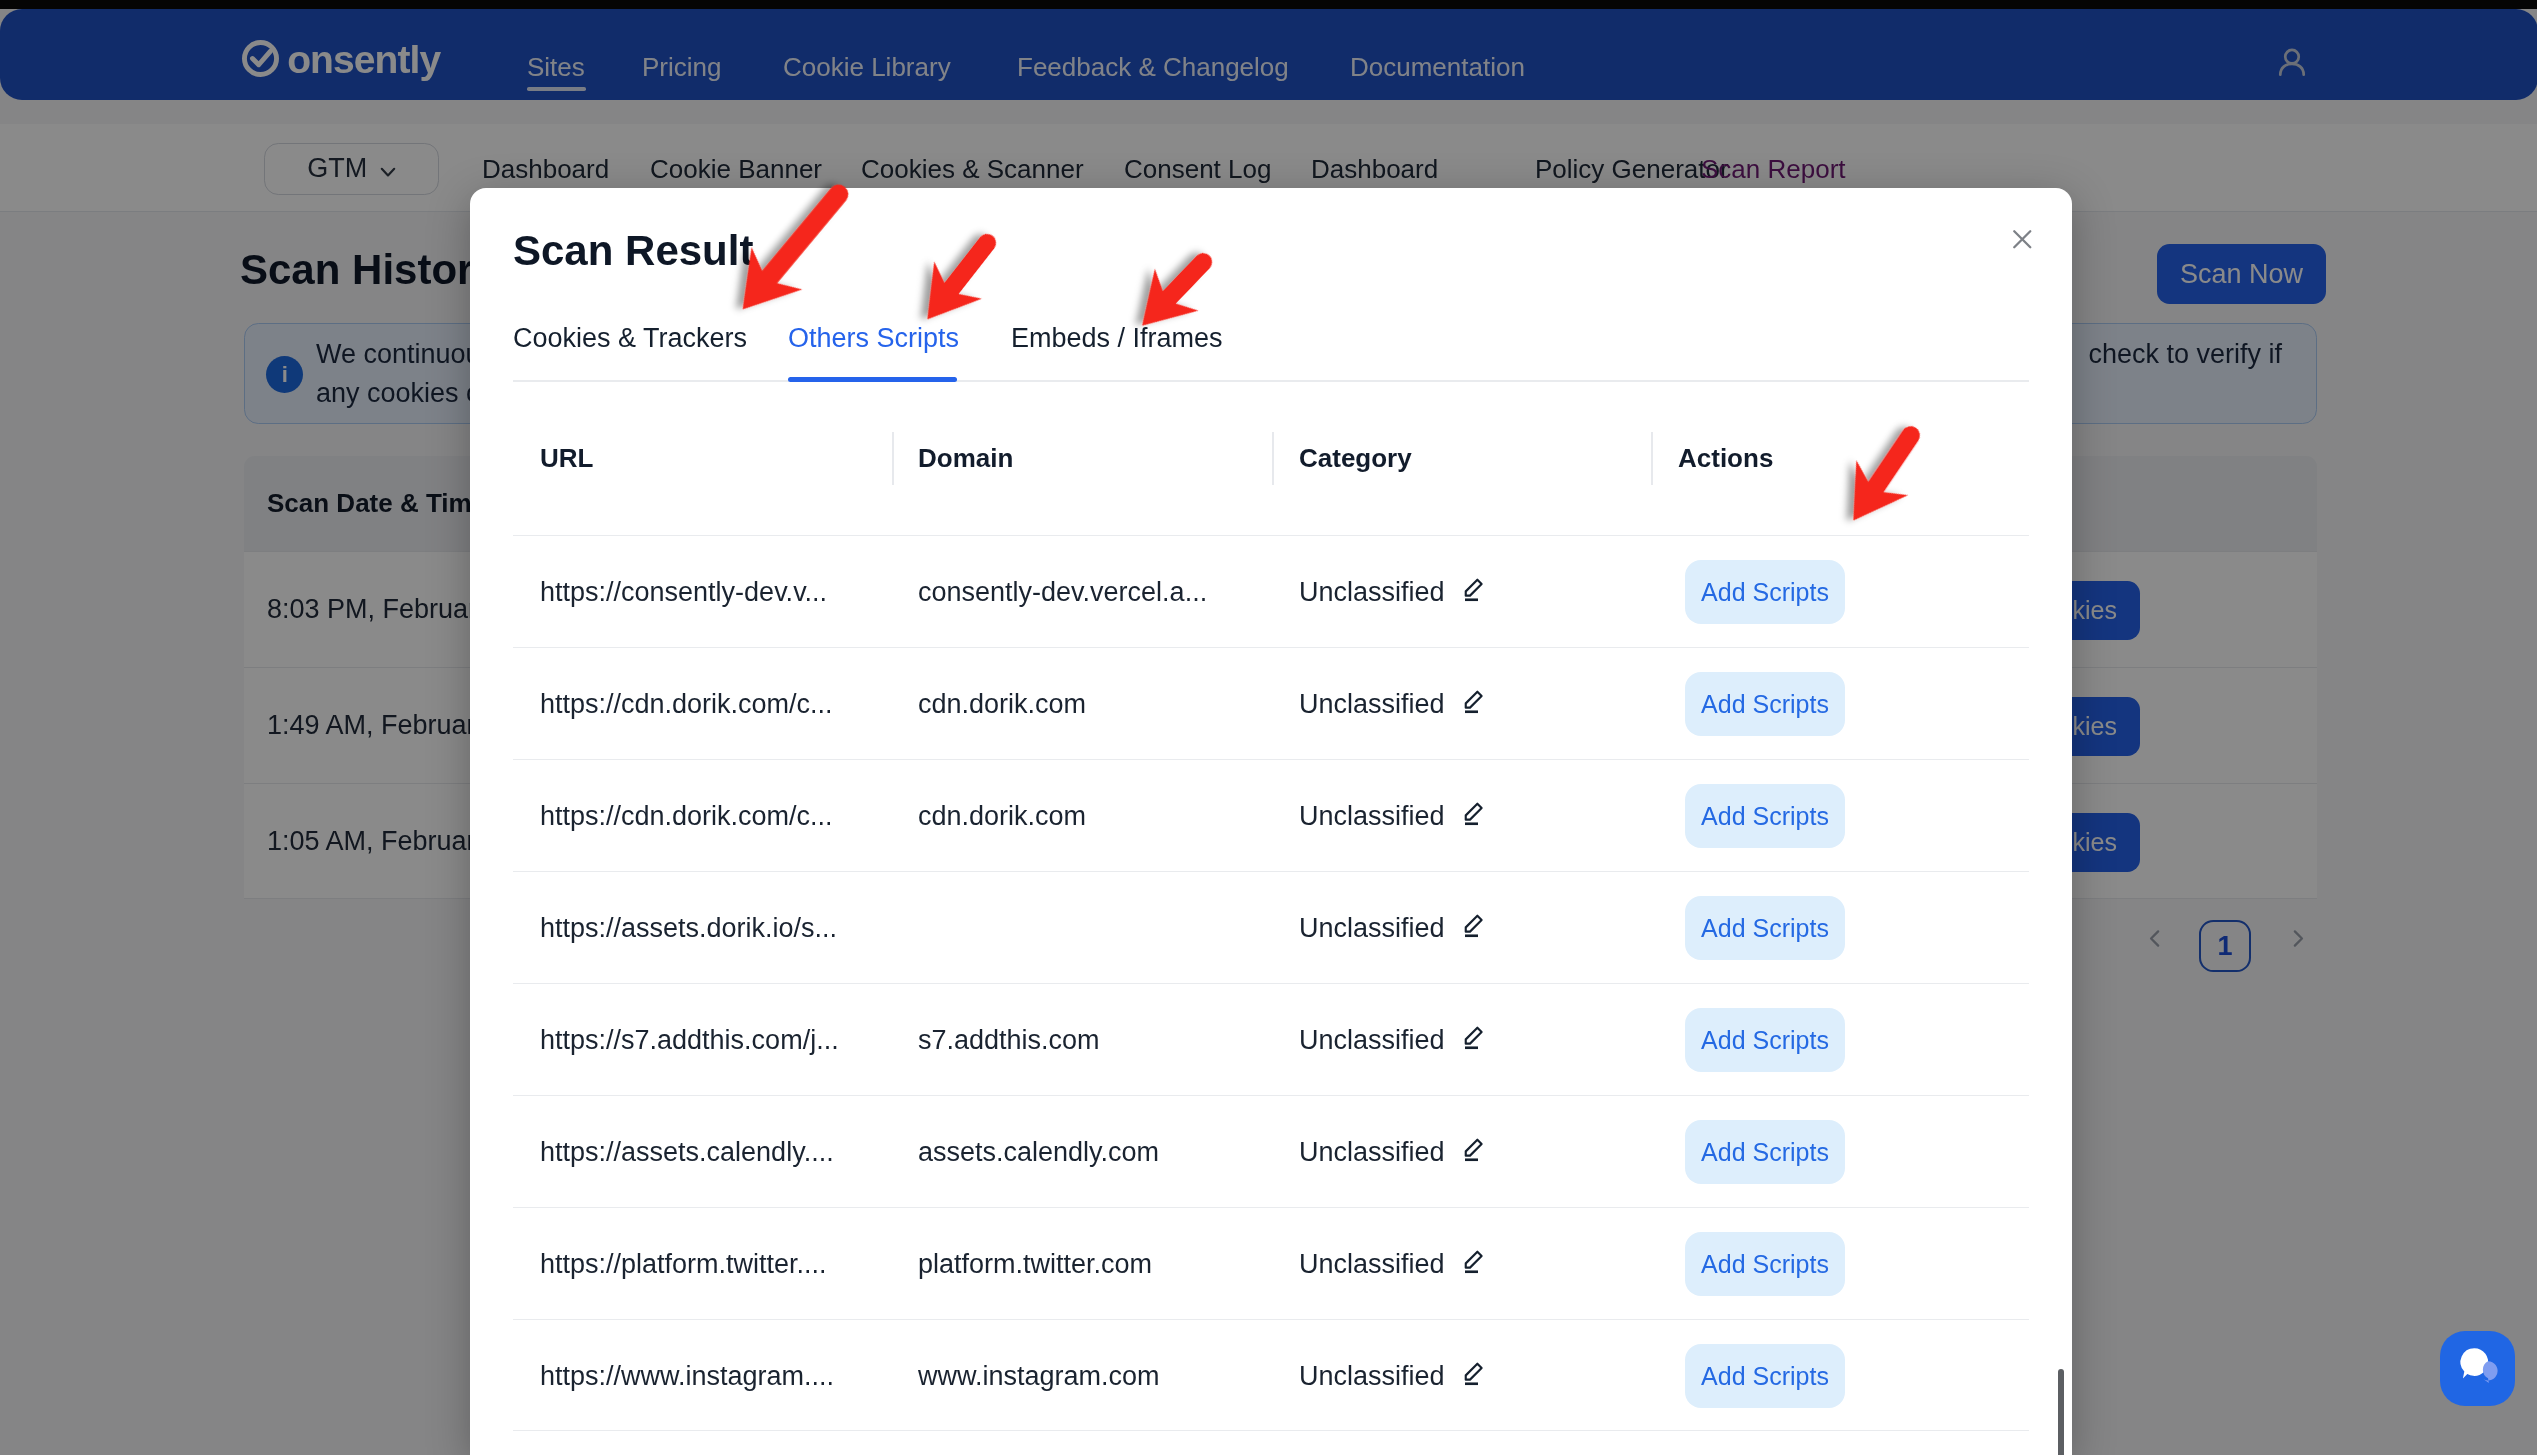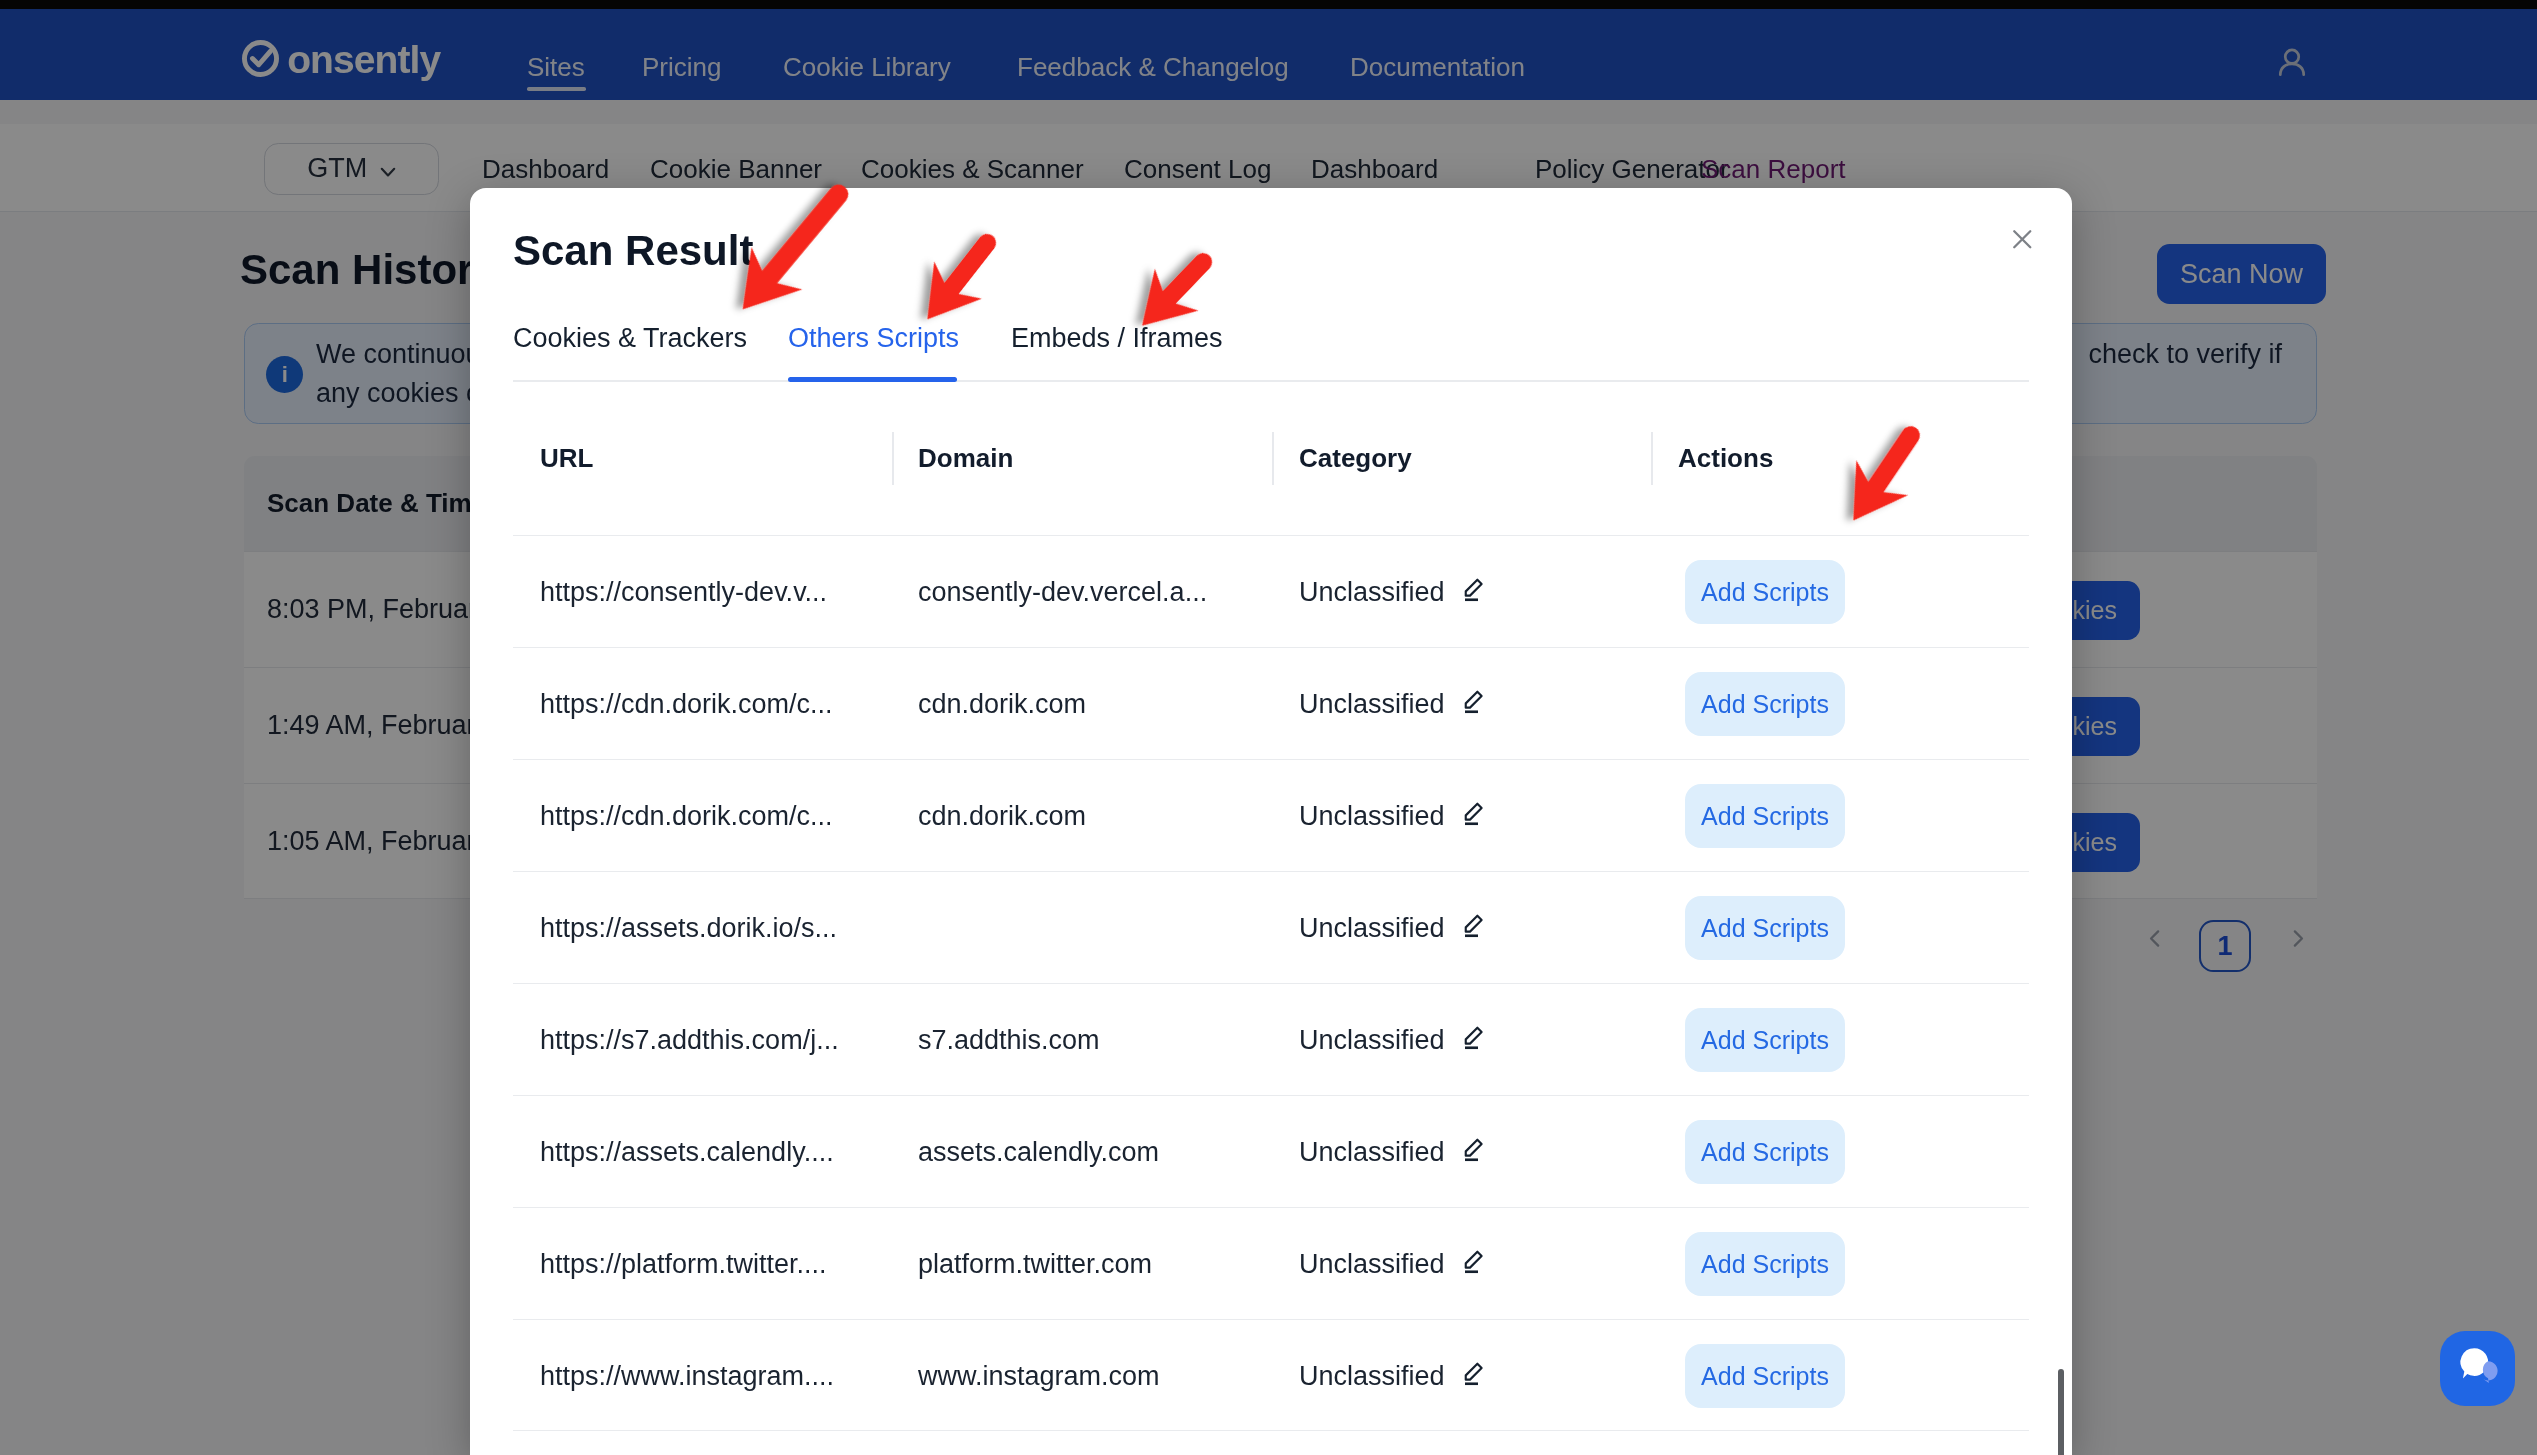--- a/index.html
+++ b/index.html
@@ -3,21 +3,21 @@
 <meta charset="utf-8">
 <style>
   * { margin:0; padding:0; box-sizing:border-box; }
   html,body { width:2538px; height:1456px; overflow:hidden;
     font-family:"Liberation Sans", sans-serif; background:#f5f6f8; }
   .abs { position:absolute; }
 
   
   #app { position:absolute; inset:0; z-index:1; }
   .top-strip { left:0; top:0; width:2538px; height:9px; background:#0a0a0a; }
-  .navbar { left:0; top:9px; width:2538px; height:91px; background:#2152c4; }
+  .navbar { left:0; top:9px; width:2538px; height:91px; background:#2152c4;border-radius:22px; }
   .logo { left:240px; top:29px; display:flex; align-items:center; gap:6.2px; color:#fff; }
   .logo-text { font-size:39px; font-weight:700; letter-spacing:-0.9px; }
   .nav-link { top:43px; font-size:26px; font-weight:500; color:rgba(255,255,255,.93); }
   .nav-underline { top:78px; height:3.6px; background:rgba(255,255,255,.85); border-radius:1.8px; }
 
   .subnav { left:0; top:100px; width:2538px; height:88px; background:#ffffff; border-bottom:0.9px solid #e4e7ec;margin-top:24px; }
   .site-chip { left:264px; top:18.7px; width:175px; height:52px; border:1.8px solid #d4d8df; border-radius:14.3px;
     display:flex; align-items:center; justify-content:center; gap:12.5px; font-size:27px; color:#252f3e; background:#fff; }
   .subnav-link { top:30px; font-size:26px; color:#212b3a; }
   .subnav-link.active { color:#701a75; font-weight:500; }

